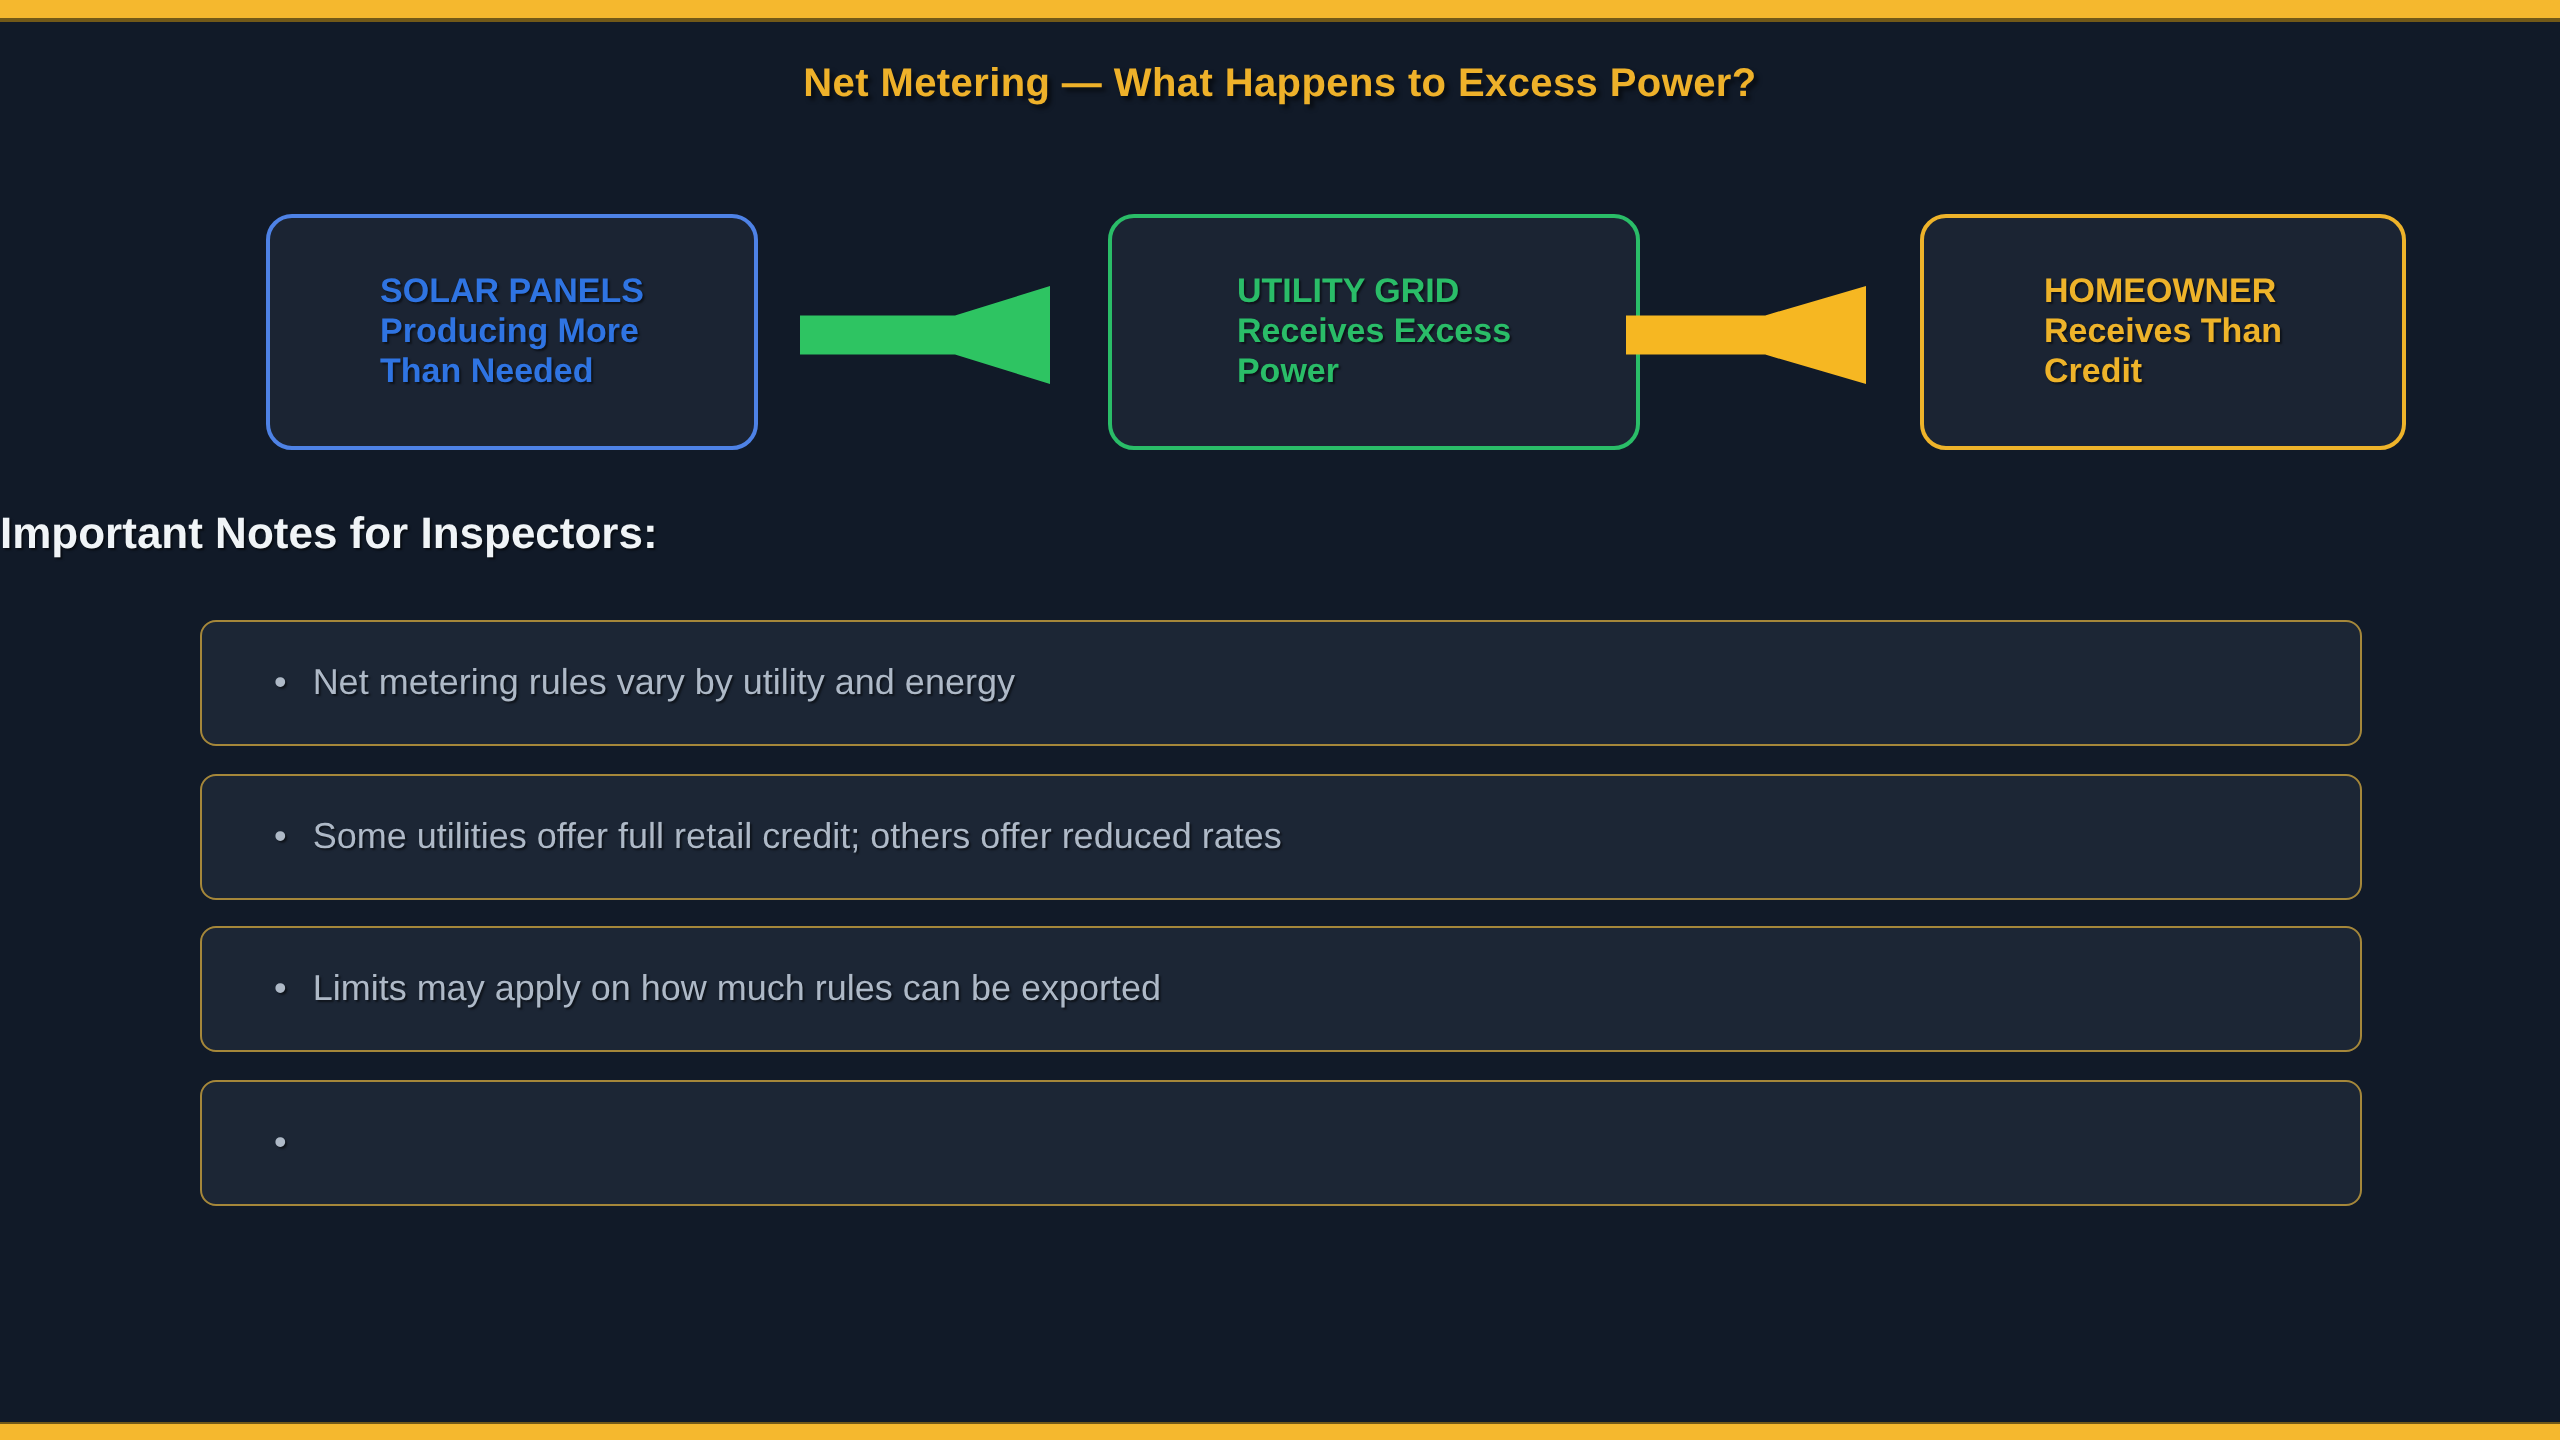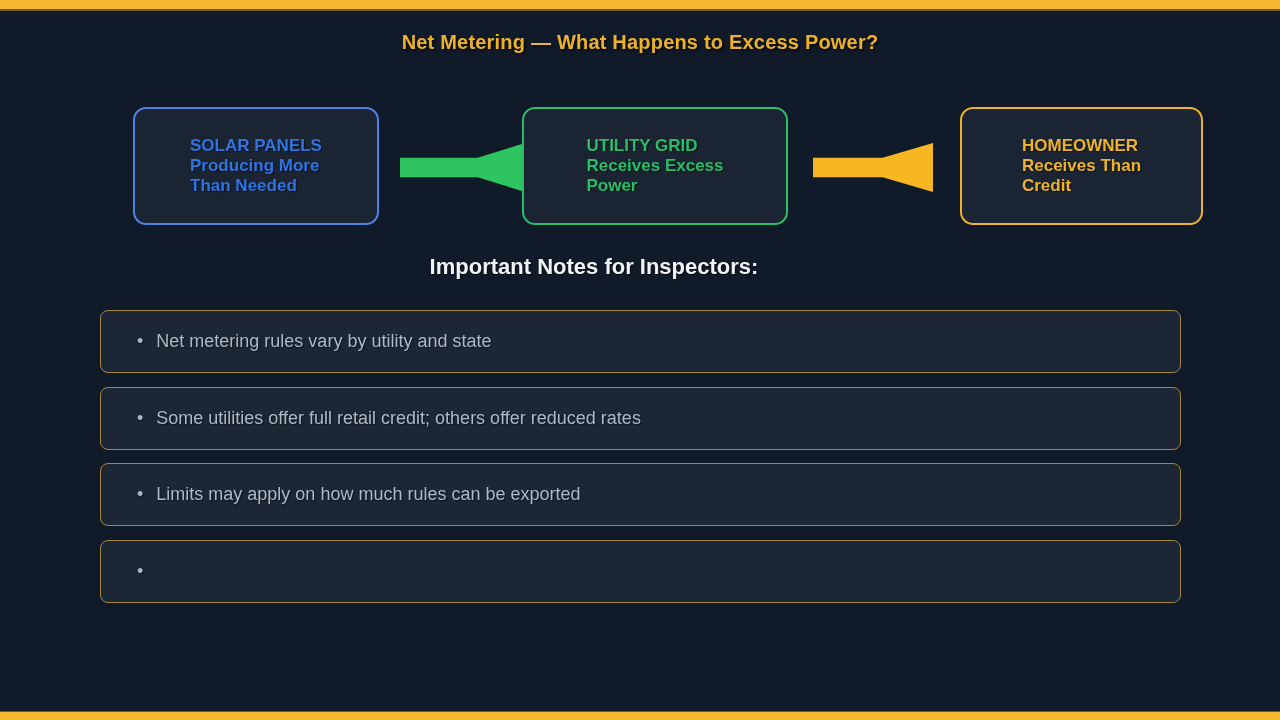--- a/index.html
+++ b/index.html
@@ -47,21 +47,21 @@
   }
   .flow-node .lines {
     text-align: left;
     font-size: 17px;
     font-weight: bold;
     line-height: 20px;
     text-shadow: 1px 1px 1px rgba(0,0,0,0.5);
   }
   .node-blue  { left: 133px; width: 246px; border-color: var(--accent-blue,  #4e82e6); }
   .node-blue .lines  { color: var(--accent-blue-text, #2f74e2); }
-  .node-green { left: 522px; width: 266px; border-color: var(--accent-green, #2abd68); }
+  .node-green { left: 554px; width: 266px; border-color: var(--accent-green, #2abd68); }
   .node-green .lines { color: var(--accent-green, #2abd68); }
   .node-gold  { left: 960px; width: 243px; border-color: var(--accent-gold,  #eeb32a); }
   .node-gold .lines  { color: var(--accent-gold, #eeb32a); }
 
   .flow-arrow {
     position: absolute;
     top: 143px;
     height: 49px;
   }
   .arrow-green {
@@ -73,21 +73,21 @@
     left: 813px; width: 120px;
     background: var(--arrow-yellow, #f6b722);
     clip-path: polygon(0 30%, 58% 30%, 100% 0, 100% 100%, 58% 70%, 0 70%);
   }
 
   .notes-heading {
     position: absolute;
     top: 254px;
     left: 0;
     width: 1188px;
-    text-align: center;
+    text-align: left;
     font-size: 22px;
     font-weight: bold;
     color: var(--heading-white, #f0f4f7);
     text-shadow: 1px 1px 1px rgba(0,0,0,0.55);
   }
 
   .note-box {
     position: absolute;
     left: 100px;
     width: 1081px;
@@ -143,21 +143,21 @@
       <div>HOMEOWNER</div>
       <div>Receives Than</div>
       <div>Credit</div>
     </div>
   </div>
 
   <div class="notes-heading">Important Notes for Inspectors:</div>
 
   <div class="note-box note-1">
     <span class="bullet">•</span>
-    <span>Net metering rules vary by utility and state</span>
+    <span>Net metering rules vary by utility and energy</span>
   </div>
   <div class="note-box note-2">
     <span class="bullet">•</span>
     <span>Some utilities offer full retail credit; others offer reduced rates</span>
   </div>
   <div class="note-box note-3">
     <span class="bullet">•</span>
     <span>Limits may apply on how much rules can be exported</span>
   </div>
   <div class="note-box note-4">

